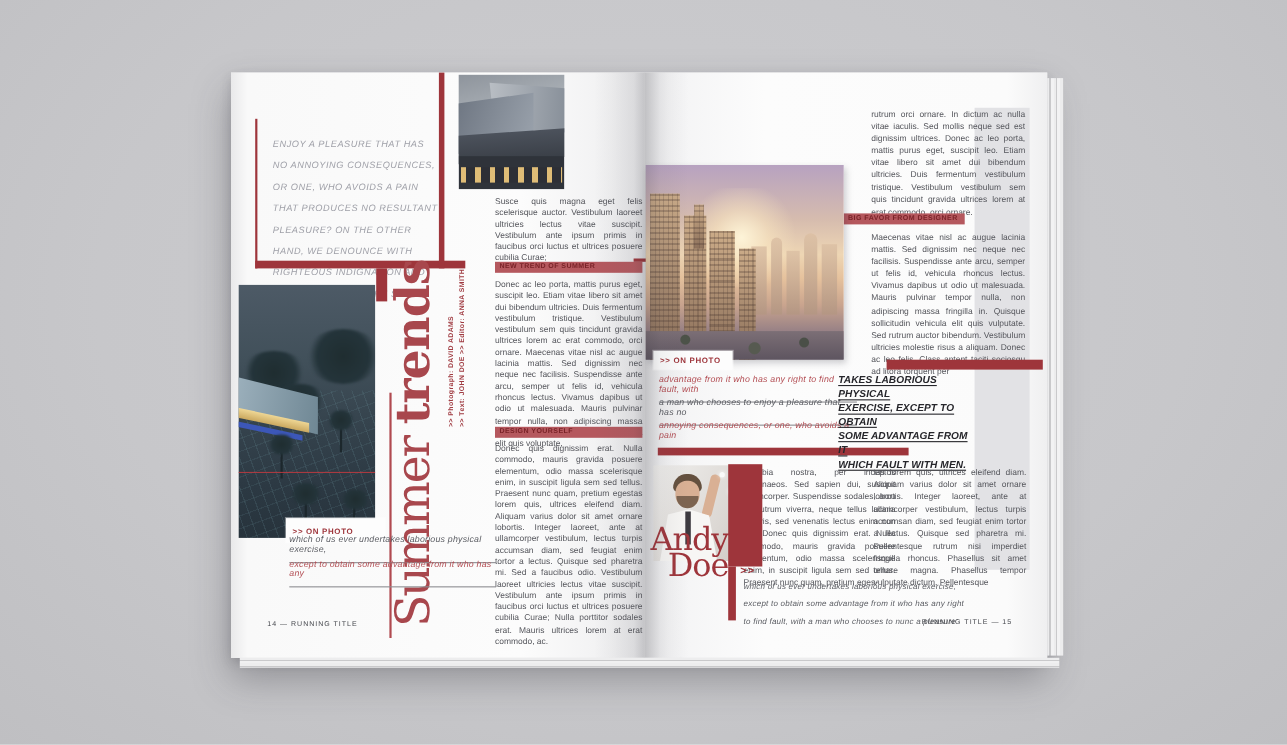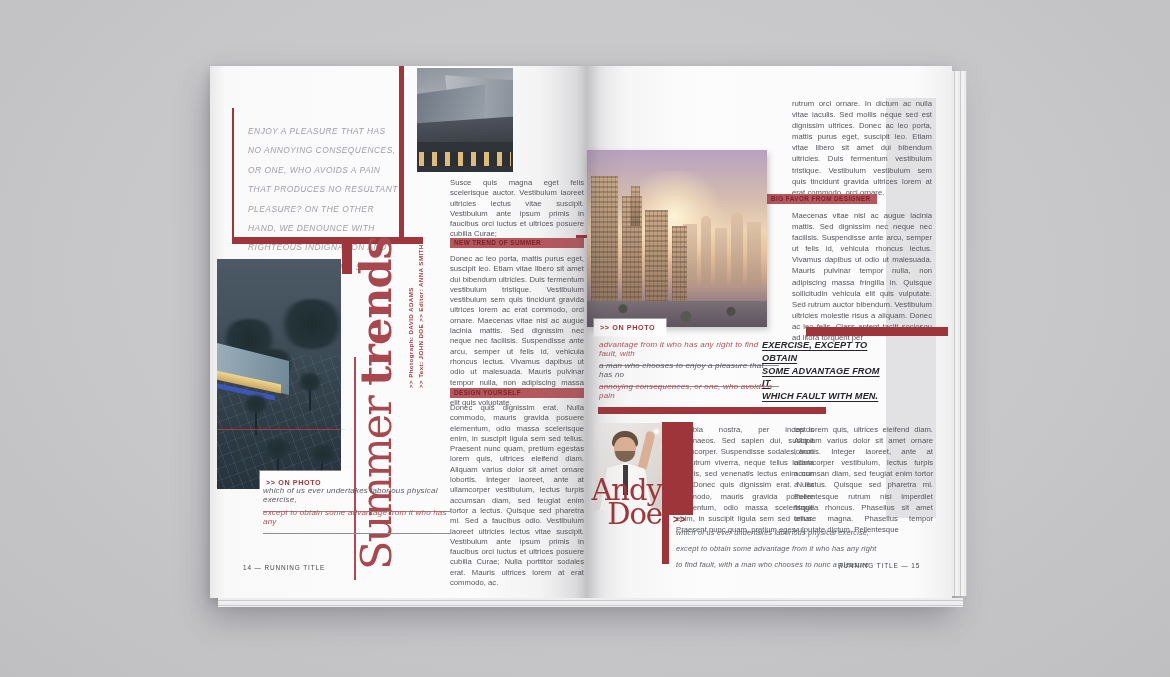--- a/index.html
+++ b/index.html
@@ -175,20 +175,21 @@
   </div>
 
   <div class="abs onphoto" style="left:384px;top:253px;width:66px;height:17px;">&gt;&gt; ON PHOTO</div>
   <div class="abs caption-line caption-red" style="left:389px;top:274px;width:180px;">advantage from it who has any right to find fault, with</div>
   <div class="abs caption-line" style="left:389px;top:295px;width:180px;">a man who chooses to enjoy a pleasure that has no</div>
   <div class="abs caption-line caption-red" style="left:389px;top:316px;width:180px;border-bottom:none;">annoying consequences, or one, who avoids a pain</div>
   <div class="abs red-bar" style="left:388px;top:341px;width:228px;height:7px;"></div>
 
   <div class="abs red-bar" style="left:596px;top:261px;width:142px;height:9px;"></div>
   <div class="abs" style="left:552px;top:273px;width:126px;">
+    <span class="pull-line">TAKES LABORIOUS PHYSICAL</span>
     <span class="pull-line">EXERCISE, EXCEPT TO OBTAIN</span>
     <span class="pull-line">SOME ADVANTAGE FROM IT</span>
     <span class="pull-line">WHICH FAULT WITH MEN.</span>
   </div>
 
   <div class="abs ph ph-man" style="left:384px;top:357px;width:78px;height:87px;">
     <div class="arm"></div>
     <div class="hair"></div>
     <div class="face"></div>
     <div class="beard"></div>

